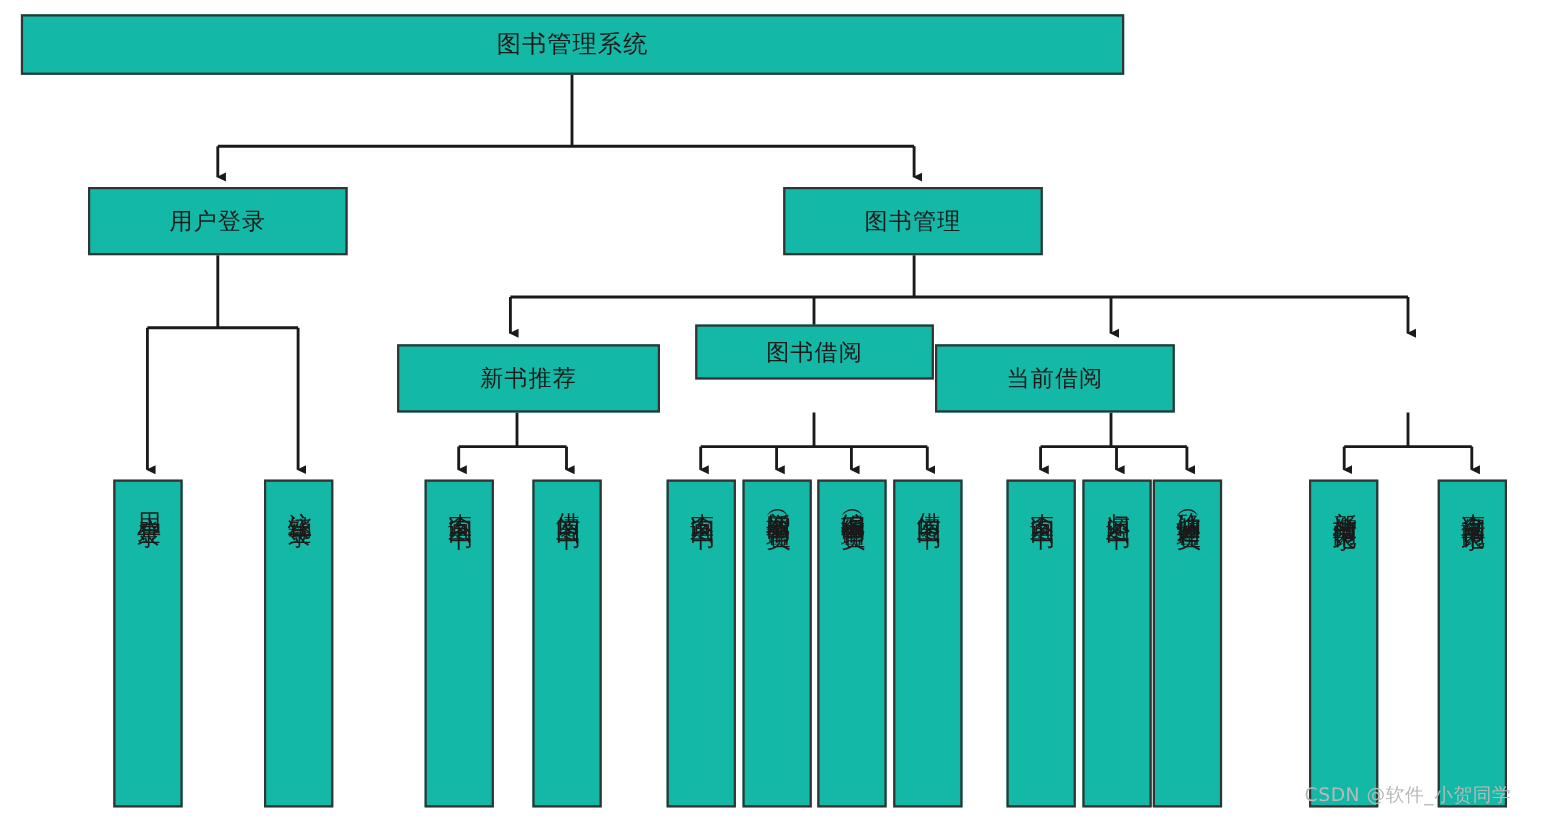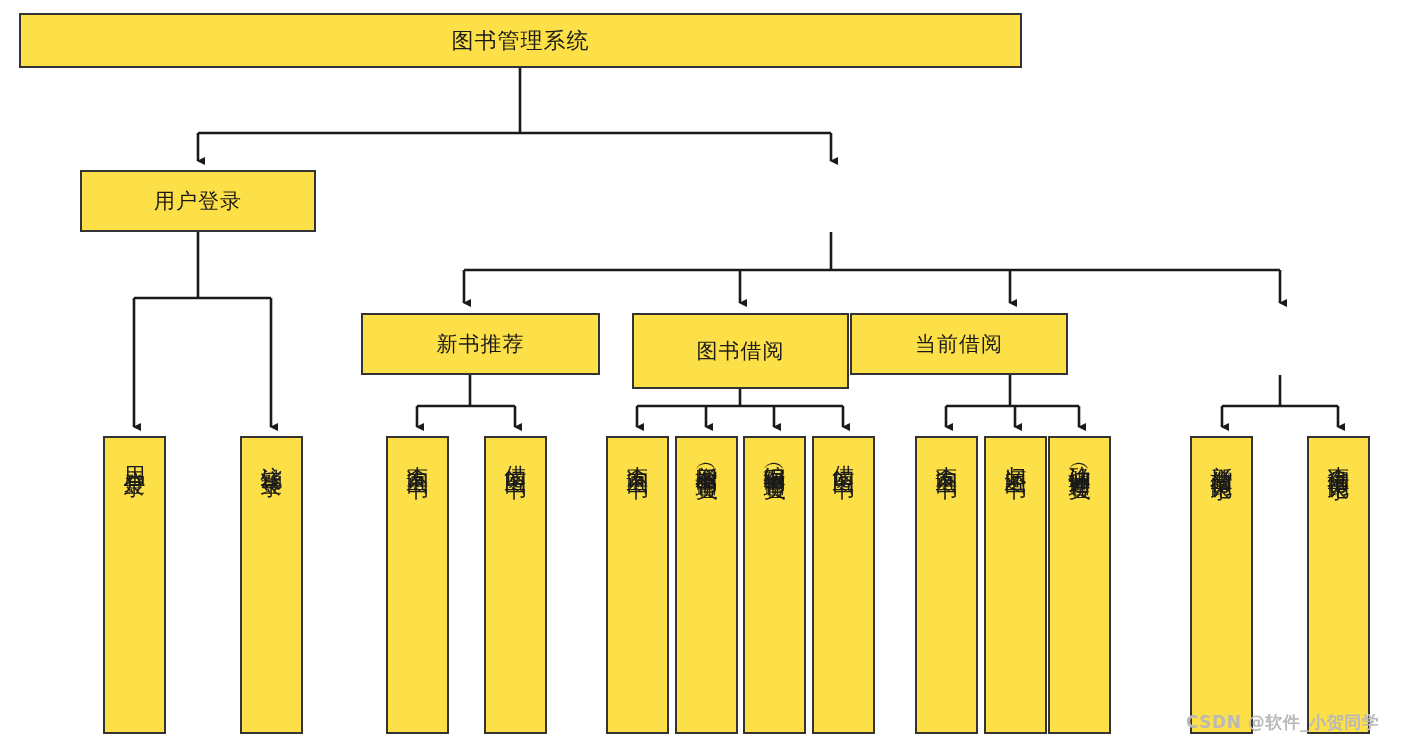--- a/index.html
+++ b/index.html
@@ -4,21 +4,21 @@
 <style>
   html,body{margin:0;padding:0;background:#ffffff;}
   body{
     font-family:"DejaVu Sans","Liberation Sans",sans-serif;
     width:1405px;height:747px;overflow:hidden;position:relative;
   }
   #diagram{position:absolute;left:0;top:0;width:1405px;height:747px;}
   .node{
     position:absolute;
     box-sizing:border-box;
-    background:#fde047;
+    background:#14b8a6;
     border:2px solid #333333;
     display:flex;
     align-items:center;
     justify-content:center;
     color:#1a1a1a;
   }
   .node .lbl{
     display:block;
     text-align:center;
     line-height:1.18;
@@ -47,21 +47,20 @@
   .v-node.tall .lbl{letter-spacing:2px;}
   .v-node.mid .lbl{letter-spacing:3px;}
   svg#wires{position:absolute;left:0;top:0;width:1405px;height:747px;pointer-events:none;}
   .watermark{
     position:absolute;
     left:1186px;top:711px;
     font-size:17px;
     color:#b9b9b9;
     white-space:nowrap;
     letter-spacing:0.5px;
-    font-weight:bold;
   }
 </style>
 </head>
 <body>
 
 <div id="diagram">
 
   <svg id="wires" viewBox="0 0 1405 747">
     <defs>
       <marker id="arrowhead" markerWidth="9" markerHeight="9" refX="4.5" refY="7.4" orient="auto" markerUnits="userSpaceOnUse">
@@ -112,25 +111,28 @@
     </g>
   </svg>
 
   <div class="node h-node" id="n-root" style="left:19px;top:13px;width:1003px;height:55px;">
     <span class="lbl">图书管理系统</span>
   </div>
 
   <div class="node h-node" style="left:80px;top:170px;width:236px;height:62px;">
     <span class="lbl">用户登录</span>
   </div>
+  <div class="node h-node" style="left:712px;top:170px;width:236px;height:62px;">
+    <span class="lbl">图书管理</span>
+  </div>
 
   <div class="node h-node" style="left:361px;top:313px;width:239px;height:62px;">
     <span class="lbl">新书推荐</span>
   </div>
-  <div class="node h-node" style="left:632px;top:313px;width:217px;height:76px;">
+  <div class="node h-node" style="left:632px;top:295px;width:217px;height:50px;">
     <span class="lbl">图书借阅</span>
   </div>
   <div class="node h-node" style="left:850px;top:313px;width:218px;height:62px;">
     <span class="lbl">当前借阅</span>
   </div>
 
   <div class="node v-node" style="left:103px;top:436px;width:63px;height:298px;">
     <span class="lbl">用户登录</span>
   </div>
   <div class="node v-node" style="left:240px;top:436px;width:63px;height:298px;">

